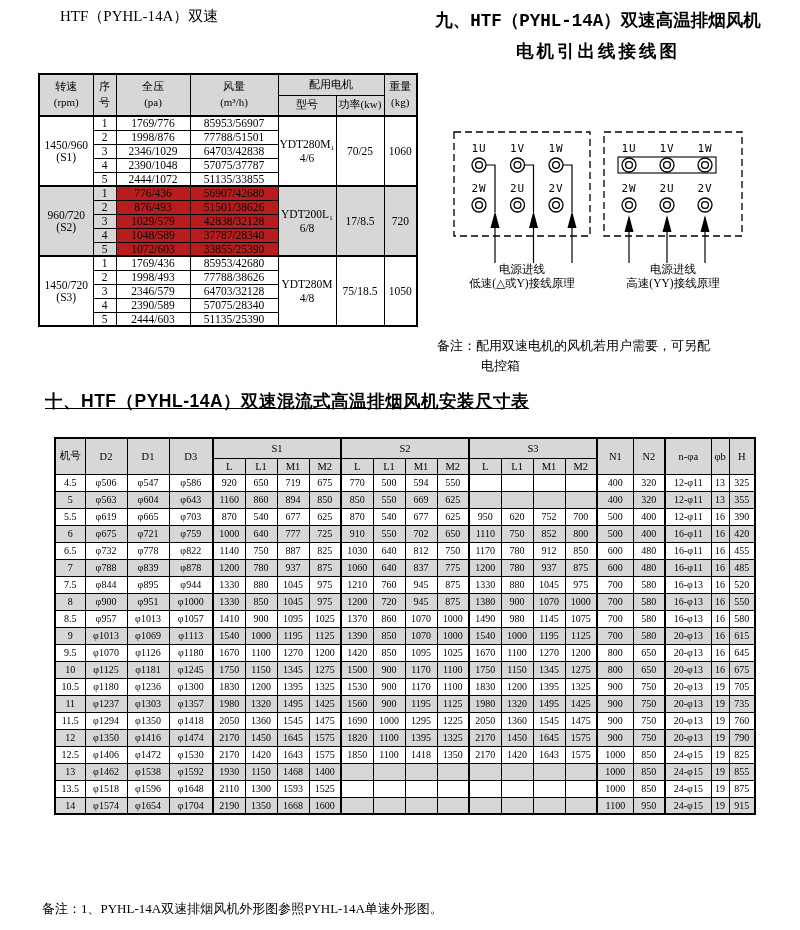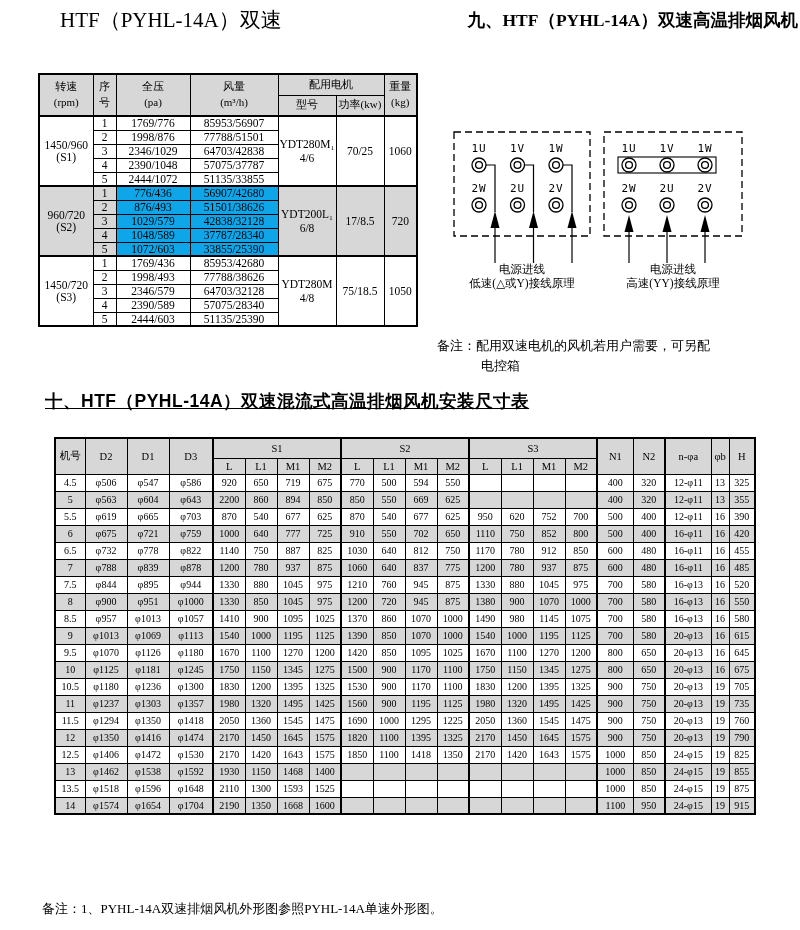--- a/index.html
+++ b/index.html
@@ -1,37 +1,37 @@
 <!DOCTYPE html>
 <html style="--shade: #d7d7d7;"><head>
 <meta charset="utf-8">
 <style>
   html,body{margin:0;padding:0;background:#fff;}
   .page{position:relative;width:800px;height:930px;background:#ffffff;overflow:hidden;
         font-family:"Liberation Serif","DejaVu Serif","DejaVu Sans",serif;color:#000;}
 
   
-  .model-block{position:absolute;left:60px;top:6px;font-size:21px;line-height:1.42;}
+  .model-block{position:absolute;left:60px;top:6px;font-size:15px;line-height:1.42;}
 
   
-  .s9-title{position:absolute;left:398px;top:8px;width:400px;text-align:right;
-            font-family:Liberation Serif, serif;font-weight:bold;font-size:17.5px;}
+  .s9-title{position:absolute;left:398px;top:8px;width:400px;text-align:center;
+            font-family:Liberation Mono, monospace;font-weight:bold;font-size:17.5px;}
   .s9-title .l2{margin-top:7px;letter-spacing:3px;}
 
   
   table{border-collapse:collapse;}
   .fan-table{position:absolute;left:38px;top:73px;width:378px;table-layout:fixed;border:2px solid #000;}
   .fan-table th,.fan-table td{border:1px solid #000;text-align:center;vertical-align:middle;
      padding:0;font-weight:normal;white-space:nowrap;overflow:hidden;}
   .fan-table thead th{background:var(--shade,#d7d7d7);font-size:11px;line-height:1.45;margin-top:44px;}
   .fan-table thead tr{height:21px;}
   .fan-table tbody tr{height:14px;}
   .fan-table tbody td{font-size:11.5px;}
   .fan-table tbody tr.shade td{background:var(--shade,#d7d7d7);}
-  .fan-table tbody tr.shade td.wh{background:#0ea5e9;}
+  .fan-table tbody tr.shade td.wh{background:#b91c1c;}
   .fan-table tbody tr.gstart td{border-top:2px solid #000;}
   .fan-table td.model-cell{font-size:11.5px;line-height:1.25;text-align:center;}
 
   
   .wd{position:absolute;}
   #wd-left{left:448px;top:124px;}
   #wd-right{left:598px;top:124px;}
   .wd-cap{position:absolute;width:180px;text-align:center;font-size:11.5px;line-height:13px;
           font-family:"Liberation Serif","DejaVu Serif","DejaVu Sans",serif;}
 
@@ -65,20 +65,21 @@
 <body>
 
 <div class="page">
 
   <div class="model-block">
     <div>HTF（PYHL-14A）双速</div>
   </div>
 
   <div class="s9-title">
     <div class="l1">九、HTF（PYHL-14A）双速高温排烟风机</div>
+    <div class="l2">电机引出线接线图</div>
   </div>
 
   <table class="fan-table">
     <colgroup>
       <col style="width:54px">
         <col style="width:23px">
         <col style="width:74px">
       <col style="width:88px">
         <col style="width:58px">
         <col style="width:48px">
@@ -359,21 +360,21 @@
           <td>320</td>
           <td class="grp">12-φ11</td>
           <td>13</td>
           <td>325</td>
         </tr>
         <tr class="shade">
           <td>5</td>
           <td>φ563</td>
           <td>φ604</td>
           <td>φ643</td>
-          <td class="grp">2200</td>
+          <td class="grp">1160</td>
           <td>860</td>
           <td>894</td>
           <td>850</td>
           <td class="grp">850</td>
           <td>550</td>
           <td>669</td>
           <td>625</td>
           <td class="grp"></td>
           <td></td>
           <td></td>

